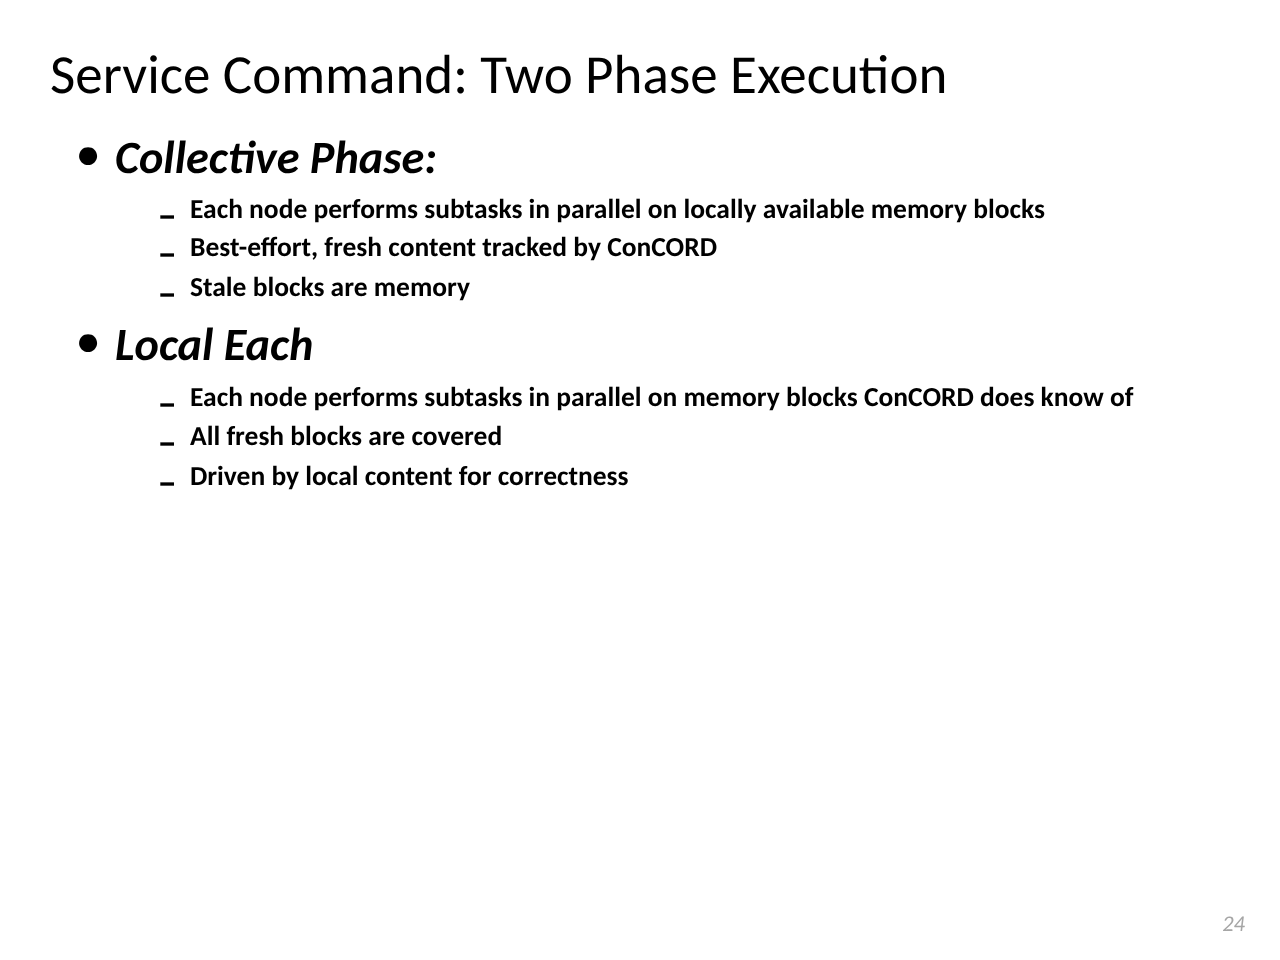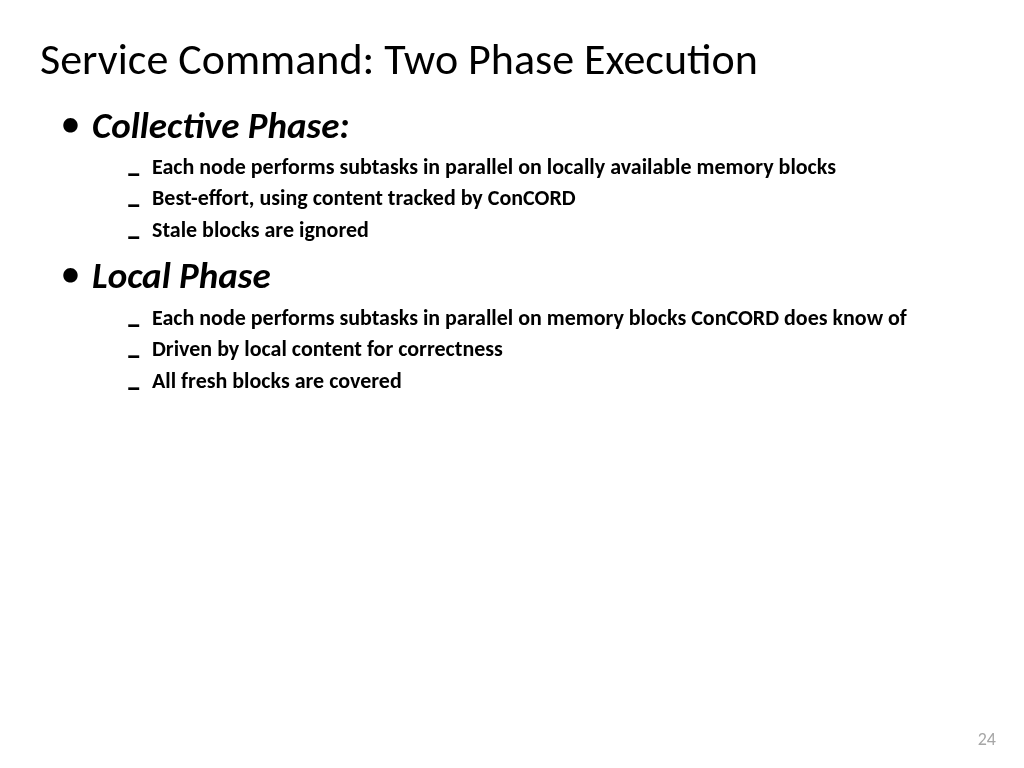--- a/index.html
+++ b/index.html
@@ -68,41 +68,42 @@
     left: 0;
     top: 0;
     font-size: 31px;
   }
   .page-number {
     position: absolute;
     right: 28px;
     bottom: 18px;
     font-size: 18px;
     color: #a6a6a6;
+    font-style: italic;
   }
 </style>
 </head>
 <body>
 
 <div class="slide">
   <h1 class="title">Service Command: Two Phase Execution</h1>
 
   <ul class="level1">
     <li>
       <span>Collective Phase:</span>
       <ul class="level2">
         <li>Each node performs subtasks in parallel on locally available memory blocks</li>
-        <li>Best-effort, using content tracked by ConCORD</li>
-        <li>Stale blocks are ignored</li>
+        <li>Best-effort, fresh content tracked by ConCORD</li>
+        <li>Stale blocks are memory</li>
       </ul>
     </li>
     <li>
-      <span>Local Phase</span>
+      <span>Local Each</span>
       <ul class="level2">
         <li>Each node performs subtasks in parallel on memory blocks ConCORD does know of</li>
+        <li>All fresh blocks are covered</li>
         <li>Driven by local content for correctness</li>
-        <li>All fresh blocks are covered</li>
       </ul>
     </li>
   </ul>
 
   <div class="page-number">24</div>
 </div>
 
 </body></html>

